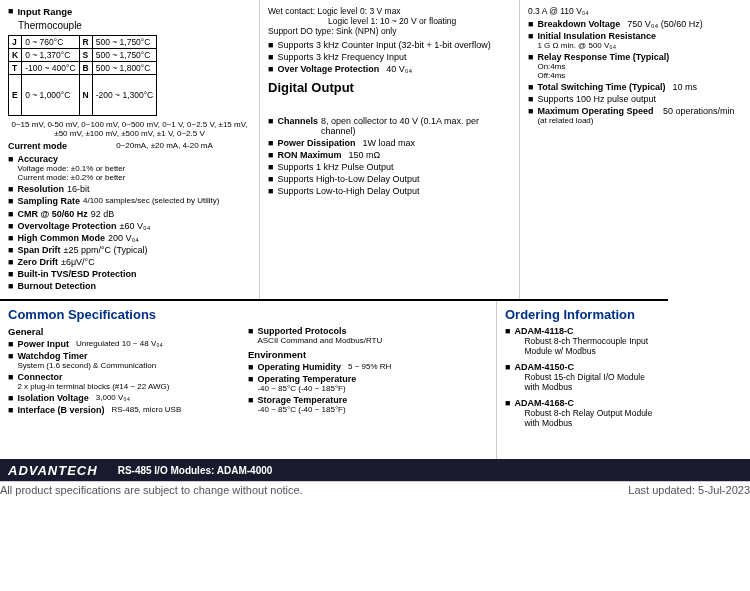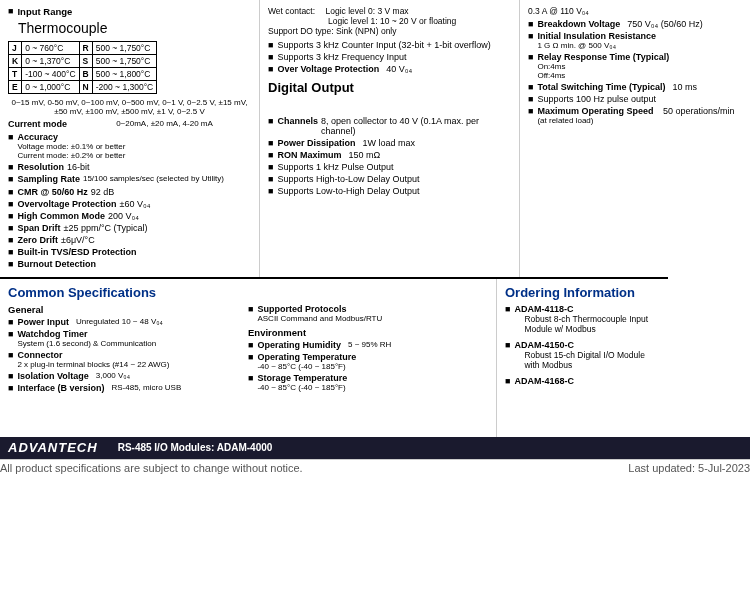--- a/index.html
+++ b/index.html
@@ -63,21 +63,21 @@
       font-size: 8.5px;
     }
 
     table.input-table th, table.input-table td {
       border: 1px solid #000;
       padding: 1px 3px;
     }
 
     .indent {
       padding-left: 10px;
-      font-size: 14px;
+      font-size: 10px;
       line-height: 1.4;
     }
 
     .row-item {
       display: flex;
       margin-bottom: 2px;
     }
 
     .row-label {
       font-weight: bold;
@@ -233,21 +233,21 @@
           <tr>
         <td style="font-weight:bold;border:1px solid #000;padding:1px 3px;">T</td>
         <td style="border:1px solid #000;padding:1px 3px;">-100 ~ 400°C</td>
         <td style="font-weight:bold;border:1px solid #000;padding:1px 3px;">B</td>
         <td style="border:1px solid #000;padding:1px 3px;">500 ~ 1,800°C</td>
       </tr>
           <tr>
         <td style="font-weight:bold;border:1px solid #000;padding:1px 3px;">E</td>
         <td style="border:1px solid #000;padding:1px 3px;">0 ~ 1,000°C</td>
         <td style="font-weight:bold;border:1px solid #000;padding:1px 3px;">N</td>
-        <td style="border:1px solid #000;padding:1px 3px;">-200 ~ 1,300°C</td>
+        <td style="border:1px solid #000;padding:15px 3px;">-200 ~ 1,300°C</td>
       </tr>
         </tbody>
     </table>
 
     <div style="margin-bottom:3px;">
       <div class="row-item">
         <span class="row-value small-text">0~15 mV, 0-50 mV, 0~100 mV, 0~500 mV, 0~1 V, 0~2.5 V, ±15 mV, ±50 mV, ±100 mV, ±500 mV, ±1 V, 0~2.5 V</span>
       </div>
     </div>
 
@@ -269,21 +269,21 @@
 
     <div class="bullet-item" style="margin-top:2px;">
       <span class="bullet">■</span>
       <span class="bullet-label">Resolution</span>
       <span class="bullet-value">16-bit</span>
     </div>
 
     <div class="bullet-item">
       <span class="bullet">■</span>
       <span class="bullet-label">Sampling Rate</span>
-      <span class="bullet-value small-text">15/100 samples/sec (selected by Utility)</span>
+      <span class="bullet-value small-text">4/100 samples/sec (selected by Utility)</span>
     </div>
 
     <div class="bullet-item" style="margin-top:3px;">
       <span class="bullet">■</span>
       <span class="bullet-label">CMR @ 50/60 Hz</span>
       <span class="bullet-value">92 dB</span>
     </div>
 
     <div class="bullet-item">
       <span class="bullet">■</span>
@@ -317,21 +317,21 @@
     <div class="bullet-item">
       <span class="bullet">■</span>
       <span class="bullet-label">Burnout Detection</span>
     </div>
   </div>
 
   <div class="middle-panel">
     <div style="margin-bottom:4px;font-size:8.5px;">
       <div>
         <span>Wet contact:</span>
-        <span style="margin-left:8px;">Logic level 0: 3 V max</span>
+        <span style="margin-left:0;">Logic level 0: 3 V max</span>
       </div>
       <div style="padding-left:60px;">Logic level 1: 10 ~ 20 V or floating</div>
       <div>Support DO type: Sink (NPN) only</div>
     </div>
 
     <div class="bullet-item">
       <span class="bullet">■</span>
       <span class="bullet-label" style="font-weight:normal;">Supports 3 kHz Counter Input (32-bit + 1-bit overflow)</span>
     </div>
 
@@ -526,20 +526,21 @@
         <span class="bullet">■</span>
         <div>
           <span class="ordering-model">ADAM-4150-C</span>
           <div class="ordering-desc">Robust 15-ch Digital I/O Module with Modbus</div>
         </div>
       </div>
         <div class="ordering-item bullet-item">
         <span class="bullet">■</span>
         <div>
           <span class="ordering-model">ADAM-4168-C</span>
+          <div class="ordering-desc">Robust 8-ch Relay Output Module with Modbus</div>
         </div>
       </div>
       </div>
   </div>
 
 </div>
 
 <div class="footer-bar">
   <span class="advantech-logo">ADVANTECH</span>
   <span class="footer-title">RS-485 I/O Modules: ADAM-4000</span>

